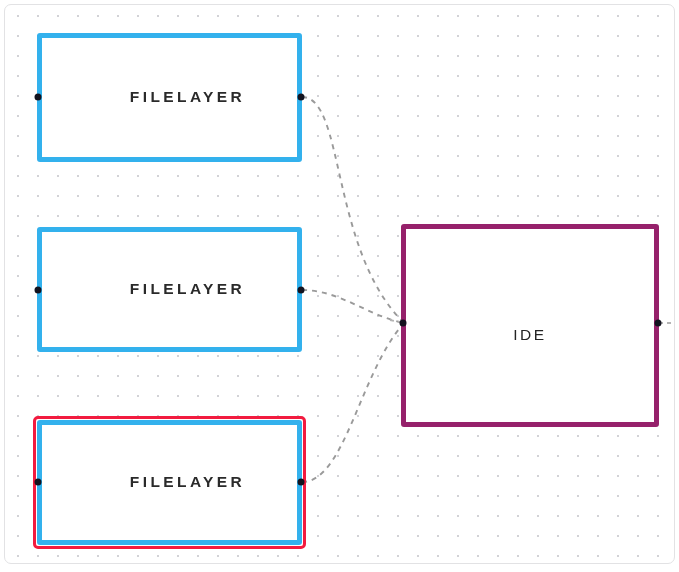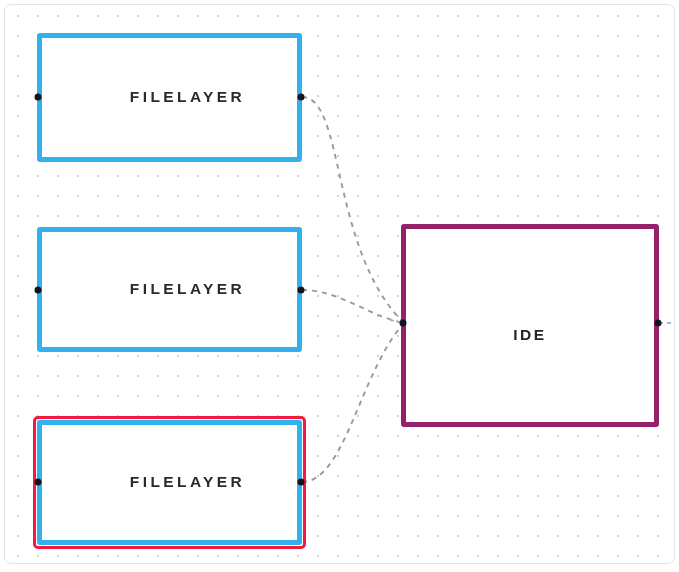--- a/index.html
+++ b/index.html
@@ -107,21 +107,21 @@
     pointer-events: none;
   }
 
   .node-ide {
     border: 5px solid #96216b;
     border-radius: 3px;
     padding: 8px 16px;
   }
   .ide-title {
     font-size: 15.5px;
-    font-weight: bold;
+    font-weight: normal;
     letter-spacing: 2.6px;
     color: #242424;
     text-align: center;
     line-height: 1.35;
     margin-bottom: 1px;
     margin-top: 20px;
   }
   .ide-body {
     font-size: 15.5px;
     font-weight: normal;

